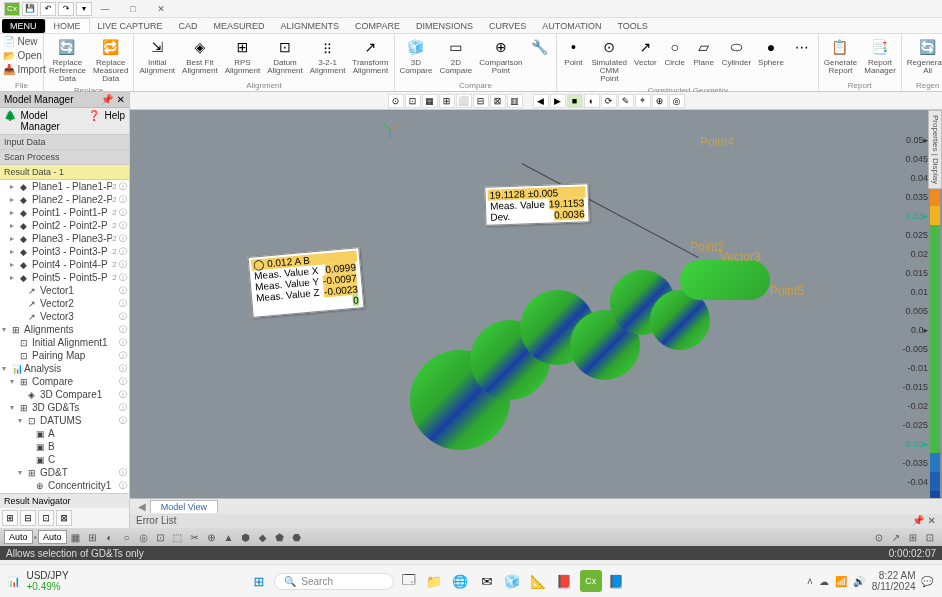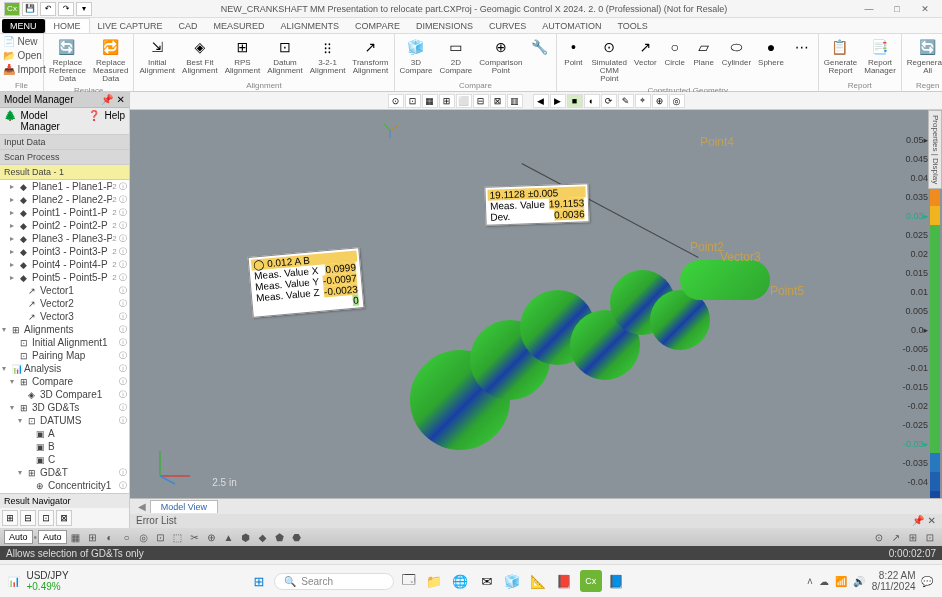--- a/index.html
+++ b/index.html
@@ -74,21 +74,20 @@
 <body>
 
 <div class="titlebar">
   <div class="tb-btns">
     <div class="tb-btn" style="background:#6fb536;color:#fff">Cx</div>
     <div class="tb-btn">💾</div>
     <div class="tb-btn">↶</div>
     <div class="tb-btn">↷</div>
     <div class="tb-btn">▾</div>
   </div>
-  <div class="tb-title">NEW_CRANKSHAFT MM Presentation to relocate part.CXProj - Geomagic Control X 2024. 2. 0 (Professional) (Not for Resale)</div>
   <div class="wc">
     <div class="wc-btn">—</div>
     <div class="wc-btn">□</div>
     <div class="wc-btn">✕</div>
   </div>
 </div>
 
 <div class="menubar">
   <div class="menu-tab active">MENU</div>
   <div class="menu-tab home">HOME</div>
@@ -589,28 +588,20 @@
           <div class="cb-row">
             <span class="cb-val" style="">-0.04</span>
             <span class="cb-sw" style="background:#2060b0"></span>
           </div>
           <div class="cb-row">
             <span class="cb-val" style="">-0.045</span>
             <span class="cb-sw" style="background:#1848a0"></span>
           </div>
         </div>
 
-      <div class="triad">
-        <svg width="60" height="40">
-            <line x1="10" y1="30" x2="40" y2="30" stroke="#c44" stroke-width="1.5"></line>
-            <line x1="10" y1="30" x2="10" y2="5" stroke="#4a4" stroke-width="1.5"></line>
-            <line x1="10" y1="30" x2="25" y2="38" stroke="#48c" stroke-width="1.5"></line>
-          </svg>
-        <span style="color:#ddd">2.5 in</span>
-      </div>
     </div>
     <div class="vp-tabs">
       <span style="color:#888;margin-right:4px">◀</span>
       <div class="vp-tab">Model View</div>
     </div>
     <div class="err-bar">
       <span>Error List</span>
         <span>📌 ✕</span>
     </div>
   </div>

